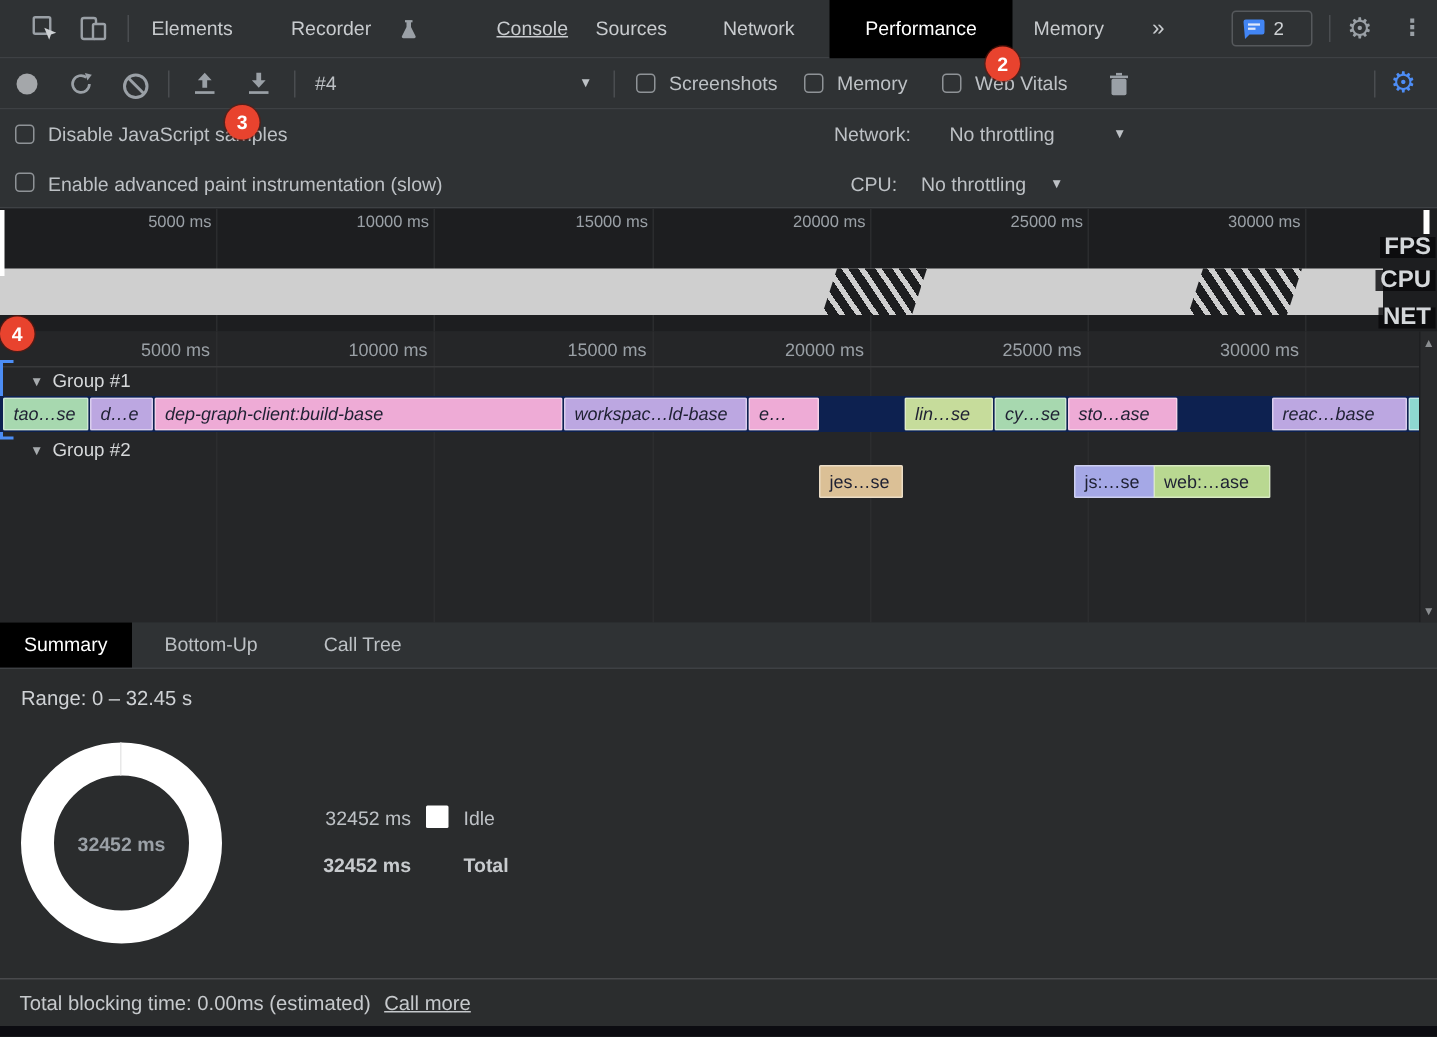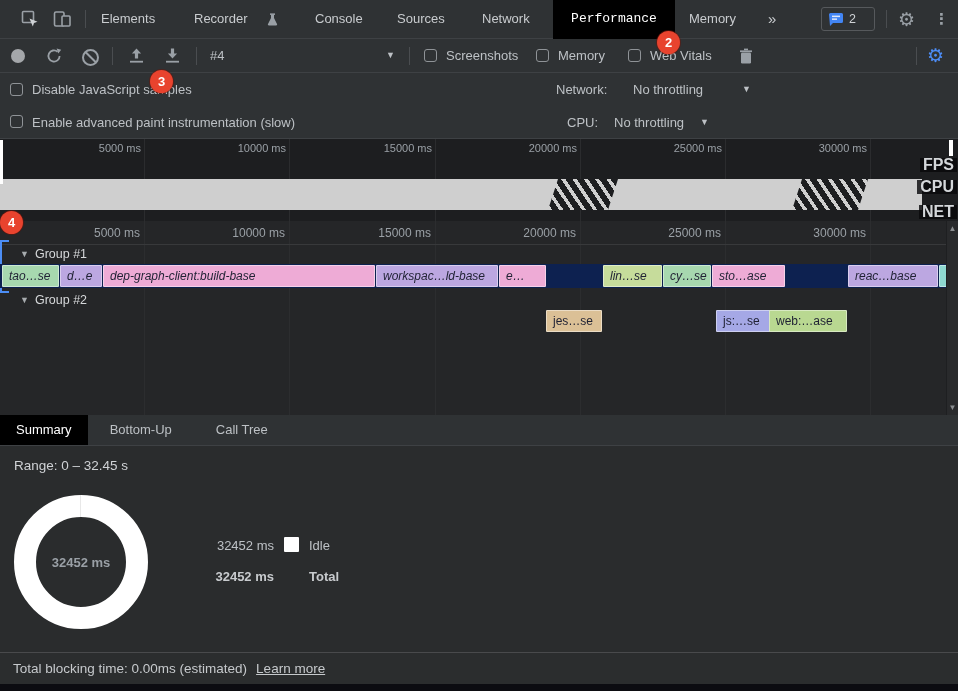--- a/index.html
+++ b/index.html
@@ -4,21 +4,21 @@
 <style>
   html,body{margin:0;padding:0;background:#0c0c11;}
   #root{position:relative;width:958px;height:691px;overflow:hidden;
         font-family:"Liberation Sans","DejaVu Sans",sans-serif;
         background:#2a2c2d;color:#bdc1c5;font-size:13px;
         -webkit-font-smoothing:antialiased;}
   .sec{position:absolute;left:0;width:958px;box-sizing:border-box;}
   
   #tabbar{top:0;height:39px;background:#2f3234;border-bottom:1px solid #3e4144;}
   .tab{position:absolute;top:0;line-height:38px;color:#c9ccCF;font-size:13px;cursor:default;}
-  .tab-active{position:absolute;top:0;height:39px;background:#000;color:#fff;text-align:center;line-height:38px;font-size:13px;font-family:Liberation Mono, monospace;}
+  .tab-active{position:absolute;top:0;height:39px;background:#000;color:#fff;text-align:center;line-height:38px;font-size:13px;}
   .vdiv{position:absolute;width:1px;height:18px;background:#4a4d50;}
   .icon16{position:absolute;}
   #issues-btn{position:absolute;left:821px;top:7px;width:54px;height:24px;border:1px solid #56595c;border-radius:3px;
       display:flex;align-items:center;gap:5px;padding-left:6px;box-sizing:border-box;}
   .gear{position:absolute;top:0;line-height:39px;font-size:19px;color:#9aa0a6;font-family:"DejaVu Sans",sans-serif;}
   .kebab{position:absolute;top:0;line-height:38px;font-size:15px;font-weight:bold;color:#9aa0a6;letter-spacing:0;}
   
   #toolbar{top:39px;height:34px;background:#2f3234;border-bottom:1px solid #3e4144;}
   .tool-label{position:absolute;top:0;line-height:33px;font-size:13px;color:#bdc1c5;}
   .dd-arrow{position:absolute;top:0;line-height:33px;font-size:9px;color:#bdc1c5;}
@@ -98,21 +98,21 @@
     <span class="vdiv" style="left:85px;top:10px;"></span>
 
     <span class="tab" style="left:101px;">Elements</span>
     <span class="tab" style="left:194px;">Recorder</span>
     <span class="icon16" style="left:267px;top:13px;">
       <svg width="11" height="13" viewBox="0 0 11 13">
           <path d="M4 1.5 h3 v3.5 l3 6 a1 1 0 0 1 -0.9 1.5 h-7.2 a1 1 0 0 1 -0.9 -1.5 l3 -6 z" fill="#9aa0a6"></path>
           <rect x="3" y="0.4" width="5" height="1.5" fill="#9aa0a6"></rect>
         </svg>
     </span>
-    <span class="tab" style="left:315px;">Console</span>
+    <span class="tab" style="left:331px;text-decoration:underline;">Console</span>
     <span class="tab" style="left:397px;">Sources</span>
     <span class="tab" style="left:482px;">Network</span>
     <span class="tab-active" style="left:553px;width:122px;">Performance</span>
     <span class="tab" style="left:689px;">Memory</span>
     <span class="tab" style="left:768px;font-size:15px;">»</span>
 
     <div id="issues-btn">
       <svg width="16" height="15" viewBox="0 0 16 15">
           <path d="M1 2.5 a1.5 1.5 0 0 1 1.5 -1.5 h11 a1.5 1.5 0 0 1 1.5 1.5 v7 a1.5 1.5 0 0 1 -1.5 1.5 h-8.5 l-3 3 z" fill="#4285f4"></path>
           <rect x="4" y="3.6" width="8" height="1.5" fill="#dfe8fb"></rect>
@@ -269,21 +269,21 @@
     <span class="lg-val" style="top:92px;">32452 ms</span>
     <span class="lg-sw" style="top:91px;"></span>
     <span class="lg-lab" style="top:92px;">Idle</span>
 
     <span class="lg-val bold" style="top:123px;">32452 ms</span>
     <span class="lg-lab bold" style="top:123px;">Total</span>
   </div>
 
   <div id="footer" class="sec">
     <span>Total blocking time: 0.00ms (estimated)</span>
-    <a href="#">Learn more</a>
+    <a href="#">Call more</a>
   </div>
   <div id="strip" class="sec"></div>
 
   <span class="badge" style="left:657px;top:31px;">2</span>
   <span class="badge" style="left:150px;top:70px;">3</span>
   <span class="badge" style="left:0px;top:211px;">4</span>
 
 </div>
 
 </body></html>

